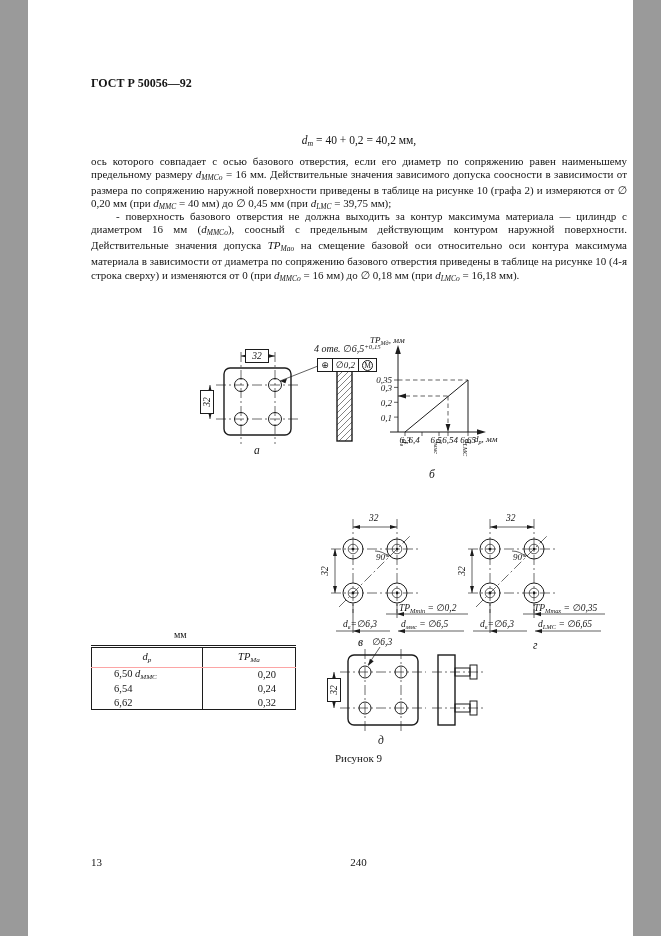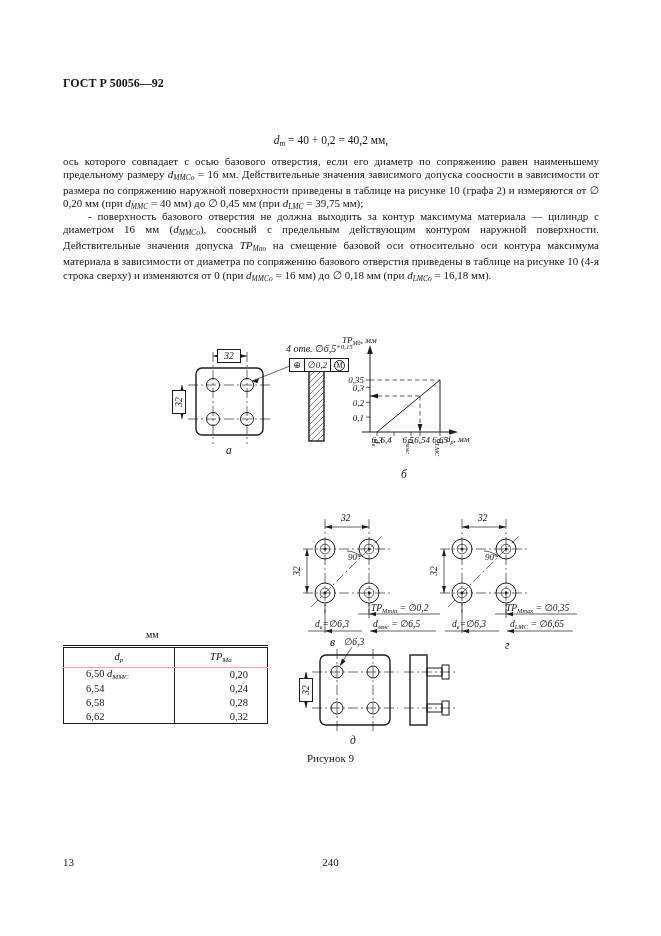--- a/index.html
+++ b/index.html
@@ -1,18 +1,18 @@
 <!DOCTYPE html>
 <html><head>
 <meta charset="utf-8">
 <style>
   * { margin:0; padding:0; box-sizing:border-box; }
   html,body { background:#9a9a9a; }
   .page {
-    position:relative; width:661px; height:936px; margin:0 auto;
+    position:relative; width:605px; height:936px; margin:0 auto;
     background:#ffffff; color:#151515; overflow:hidden;
     font-family:"Liberation Serif","DejaVu Sans",serif;
   }
   .it { font-style:italic; }
   sub, sup { font-size:0.68em; }
   sub { vertical-align:-0.25em; }
   sup { vertical-align:0.45em; }
 
   .doc-header { position:absolute; left:63px; top:76px; font-weight:bold; font-size:12px; }
   .para { position:absolute; left:63px; width:536px; font-size:11px; line-height:13.2px; text-align:justify; }
@@ -243,24 +243,20 @@
     <tbody>
       <tr>
           <td><span>6,50 </span><span class="it">d</span><sub class="it">ММС</sub></td>
           <td>0,20</td>
         </tr>
       <tr>
           <td><span>6,54</span></td>
           <td>0,24</td>
         </tr>
       <tr>
-          <td><span>6,58</span></td>
-          <td>0,28</td>
-        </tr>
-      <tr>
           <td><span>6,62</span></td>
           <td>0,32</td>
         </tr>
     </tbody>
   </table>
 
   <div class="lbl" style="left:344px; top:636px">∅6,3</div>
   <div class="dimbox" style="left:299px; top:678px; width:14px; height:24px">
       <span style="transform:rotate(-90deg)">32</span>
     </div>

